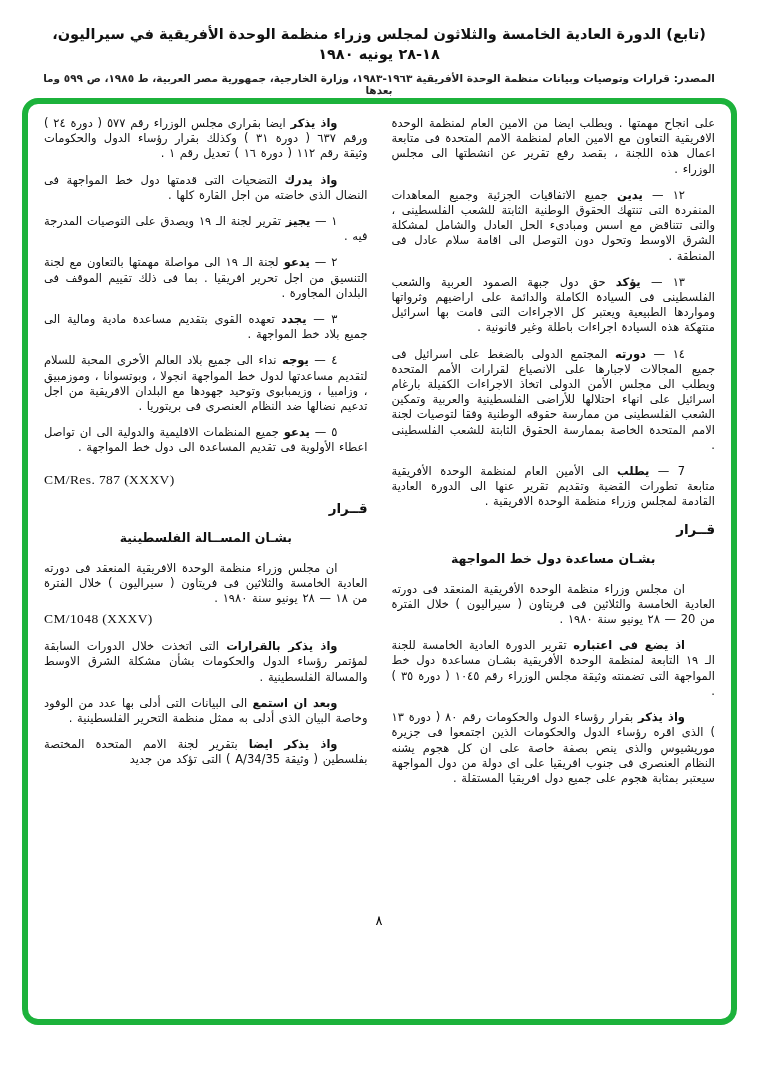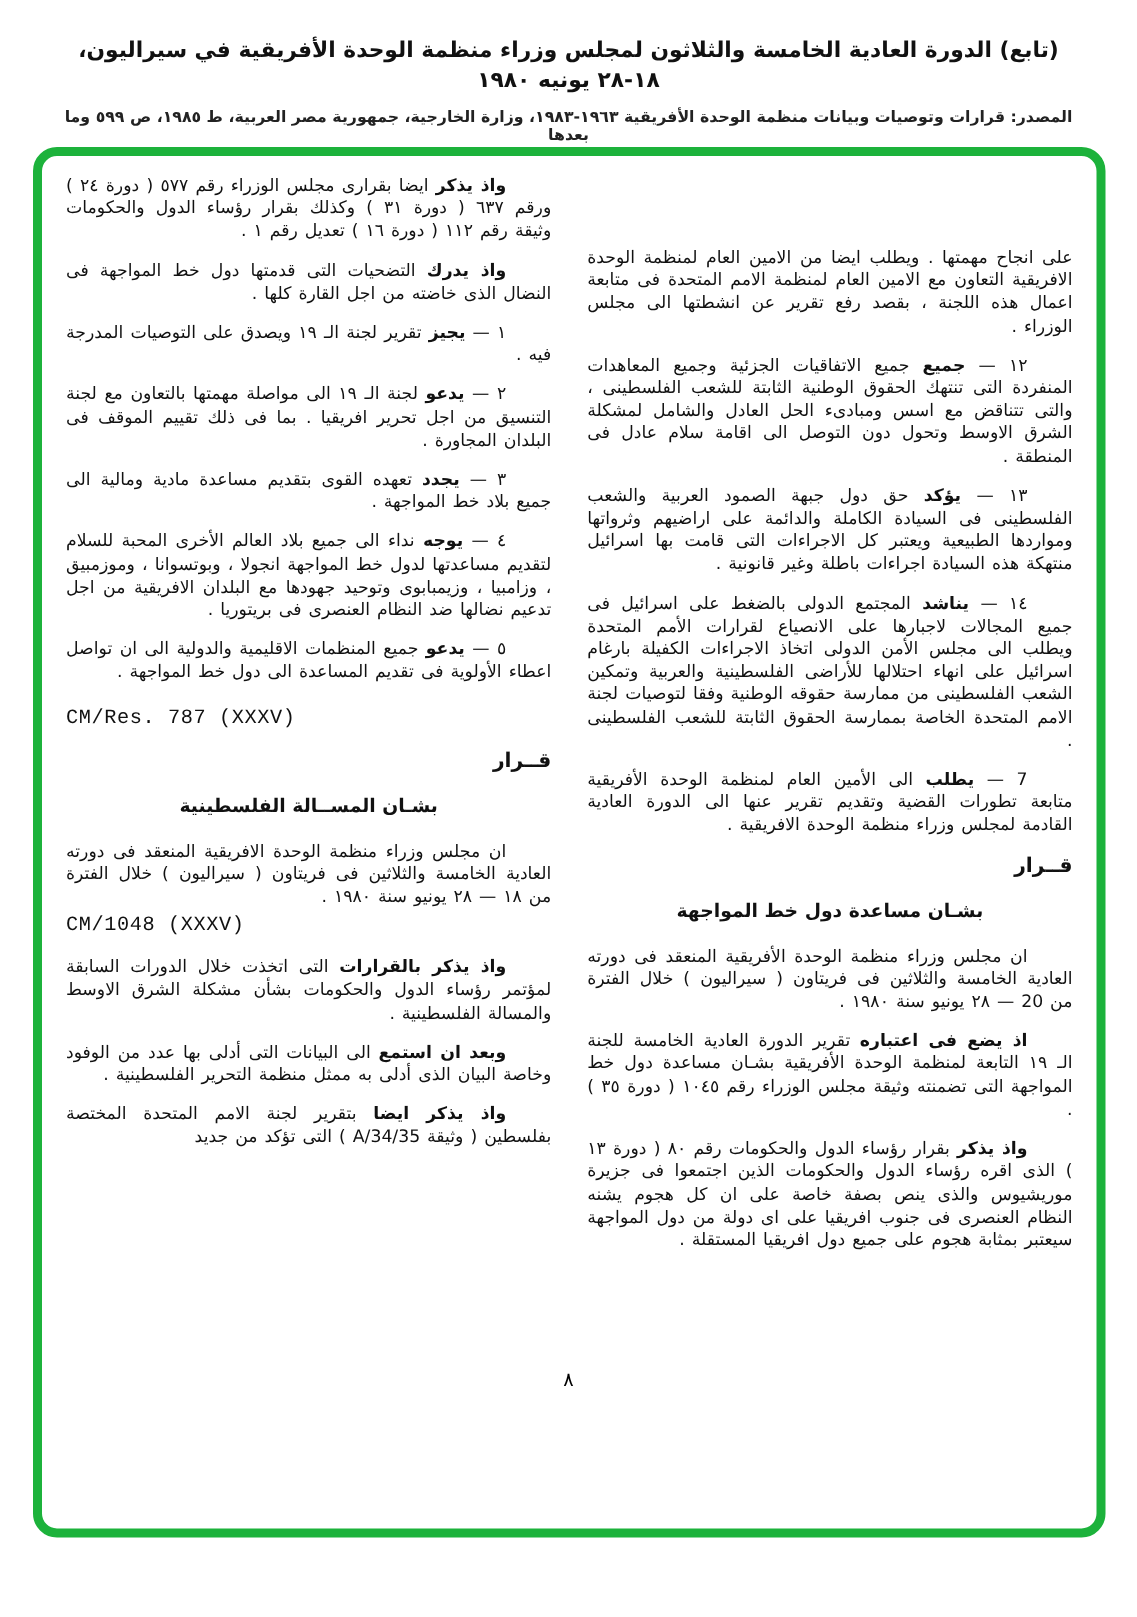--- a/index.html
+++ b/index.html
@@ -45,27 +45,27 @@
 
   
   .para{
     font-size:11.5px;
     line-height:15.2px;
     margin:0 0 11px 0;
     text-align:justify;
     text-indent:30px;
     word-spacing:1px;
   }
-  .para.no-indent{ text-indent:0;margin-top:48px; }
+  .para.no-indent{ text-indent:0; }
   .para b{ font-weight:bold; }
 
   .ref{
     direction:ltr;
     text-align:left;
-    font-family:Liberation Mono, monospace;
+    font-family:Liberation Serif, serif;
     font-size:13.5px;
     letter-spacing:.4px;
     margin:16px 0 12px 0;
   }
   .ref.inline{ margin:-6px 0 12px 0; }
 
   .h-qarar{
     text-align:right;
     font-size:13.5px;
     font-weight:bold;
@@ -92,23 +92,23 @@
 
   <div class="header">
     <div class="line1">(تابع) الدورة العادية الخامسة والثلاثون لمجلس وزراء منظمة الوحدة الأفريقية في سيراليون، ١٨-٢٨ يونيه ١٩٨٠</div>
     <div class="line2">المصدر: قرارات وتوصيات وبيانات منظمة الوحدة الأفريقية ١٩٦٣-١٩٨٣، وزارة الخارجية، جمهورية مصر العربية، ط ١٩٨٥، ص ٥٩٩ وما بعدها</div>
   </div>
 
   <div class="frame" style="border-color: rgb(28, 178, 59);">
     <div class="cols">
       <div class="col">
           <p class="para no-indent">على انجاح مهمتها . ويطلب ايضا من الامين العام لمنظمة الوحدة الافريقية التعاون مع الامين العام لمنظمة الامم المتحدة فى متابعة اعمال هذه اللجنة ، بقصد رفع تقرير عن انشطتها الى مجلس الوزراء .</p>
-          <p class="para"><span>١٢ — </span><b>جميع</b> جميع الاتفاقيات الجزئية وجميع المعاهدات المنفردة التى تنتهك الحقوق الوطنية الثابتة للشعب الفلسطينى ، والتى تتناقض مع اسس ومبادىء الحل العادل والشامل لمشكلة الشرق الاوسط وتحول دون التوصل الى اقامة سلام عادل فى المنطقة .</p>
+          <p class="para"><span>١٢ — </span><b>يدين</b> جميع الاتفاقيات الجزئية وجميع المعاهدات المنفردة التى تنتهك الحقوق الوطنية الثابتة للشعب الفلسطينى ، والتى تتناقض مع اسس ومبادىء الحل العادل والشامل لمشكلة الشرق الاوسط وتحول دون التوصل الى اقامة سلام عادل فى المنطقة .</p>
           <p class="para"><span>١٣ — </span><b>يؤكد</b> حق دول جبهة الصمود العربية والشعب الفلسطينى فى السيادة الكاملة والدائمة على اراضيهم وثرواتها ومواردها الطبيعية ويعتبر كل الاجراءات التى قامت بها اسرائيل منتهكة هذه السيادة اجراءات باطلة وغير قانونية .</p>
-          <p class="para"><span>١٤ — </span><b>يناشد</b> المجتمع الدولى بالضغط على اسرائيل فى جميع المجالات لاجبارها على الانصياع لقرارات الأمم المتحدة ويطلب الى مجلس الأمن الدولى اتخاذ الاجراءات الكفيلة بارغام اسرائيل على انهاء احتلالها للأراضى الفلسطينية والعربية وتمكين الشعب الفلسطينى من ممارسة حقوقه الوطنية وفقا لتوصيات لجنة الامم المتحدة الخاصة بممارسة الحقوق الثابتة للشعب الفلسطينى .</p>
+          <p class="para"><span>١٤ — </span><b>دورته</b> المجتمع الدولى بالضغط على اسرائيل فى جميع المجالات لاجبارها على الانصياع لقرارات الأمم المتحدة ويطلب الى مجلس الأمن الدولى اتخاذ الاجراءات الكفيلة بارغام اسرائيل على انهاء احتلالها للأراضى الفلسطينية والعربية وتمكين الشعب الفلسطينى من ممارسة حقوقه الوطنية وفقا لتوصيات لجنة الامم المتحدة الخاصة بممارسة الحقوق الثابتة للشعب الفلسطينى .</p>
           <p class="para"><span>7 — </span><b>يطلب</b> الى الأمين العام لمنظمة الوحدة الأفريقية متابعة تطورات القضية وتقديم تقرير عنها الى الدورة العادية القادمة لمجلس وزراء منظمة الوحدة الافريقية .</p>
           <h3 class="h-qarar">قــرار</h3>
           <h4 class="h-sub">بشـان مساعدة دول خط المواجهة</h4>
           <p class="para">ان مجلس وزراء منظمة الوحدة الأفريقية المنعقد فى دورته العادية الخامسة والثلاثين فى فريتاون ( سيراليون ) خلال الفترة من 20 — ٢٨ يونيو سنة ١٩٨٠ .</p>
           <p class="para"><b>اذ يضع فى اعتباره</b> تقرير الدورة العادية الخامسة للجنة الـ ١٩ التابعة لمنظمة الوحدة الأفريقية بشـان مساعدة دول خط المواجهة التى تضمنته وثيقة مجلس الوزراء رقم ١٠٤٥ ( دورة ٣٥ ) .</p>
           <p class="para"><b>واذ يذكر</b> بقرار رؤساء الدول والحكومات رقم ٨٠ ( دورة ١٣ ) الذى اقره رؤساء الدول والحكومات الذين اجتمعوا فى جزيرة موريشيوس والذى ينص بصفة خاصة على ان كل هجوم يشنه النظام العنصرى فى جنوب افريقيا على اى دولة من دول المواجهة سيعتبر بمثابة هجوم على جميع دول افريقيا المستقلة .</p>
         </div>
       <div class="col">
           <p class="para"><b>واذ يذكر</b> ايضا بقرارى مجلس الوزراء رقم ٥٧٧ ( دورة ٢٤ ) ورقم ٦٣٧ ( دورة ٣١ ) وكذلك بقرار رؤساء الدول والحكومات وثيقة رقم ١١٢ ( دورة ١٦ ) تعديل رقم ١ .</p>
           <p class="para"><b>واذ يدرك</b> التضحيات التى قدمتها دول خط المواجهة فى النضال الذى خاضته من اجل القارة كلها .</p>

